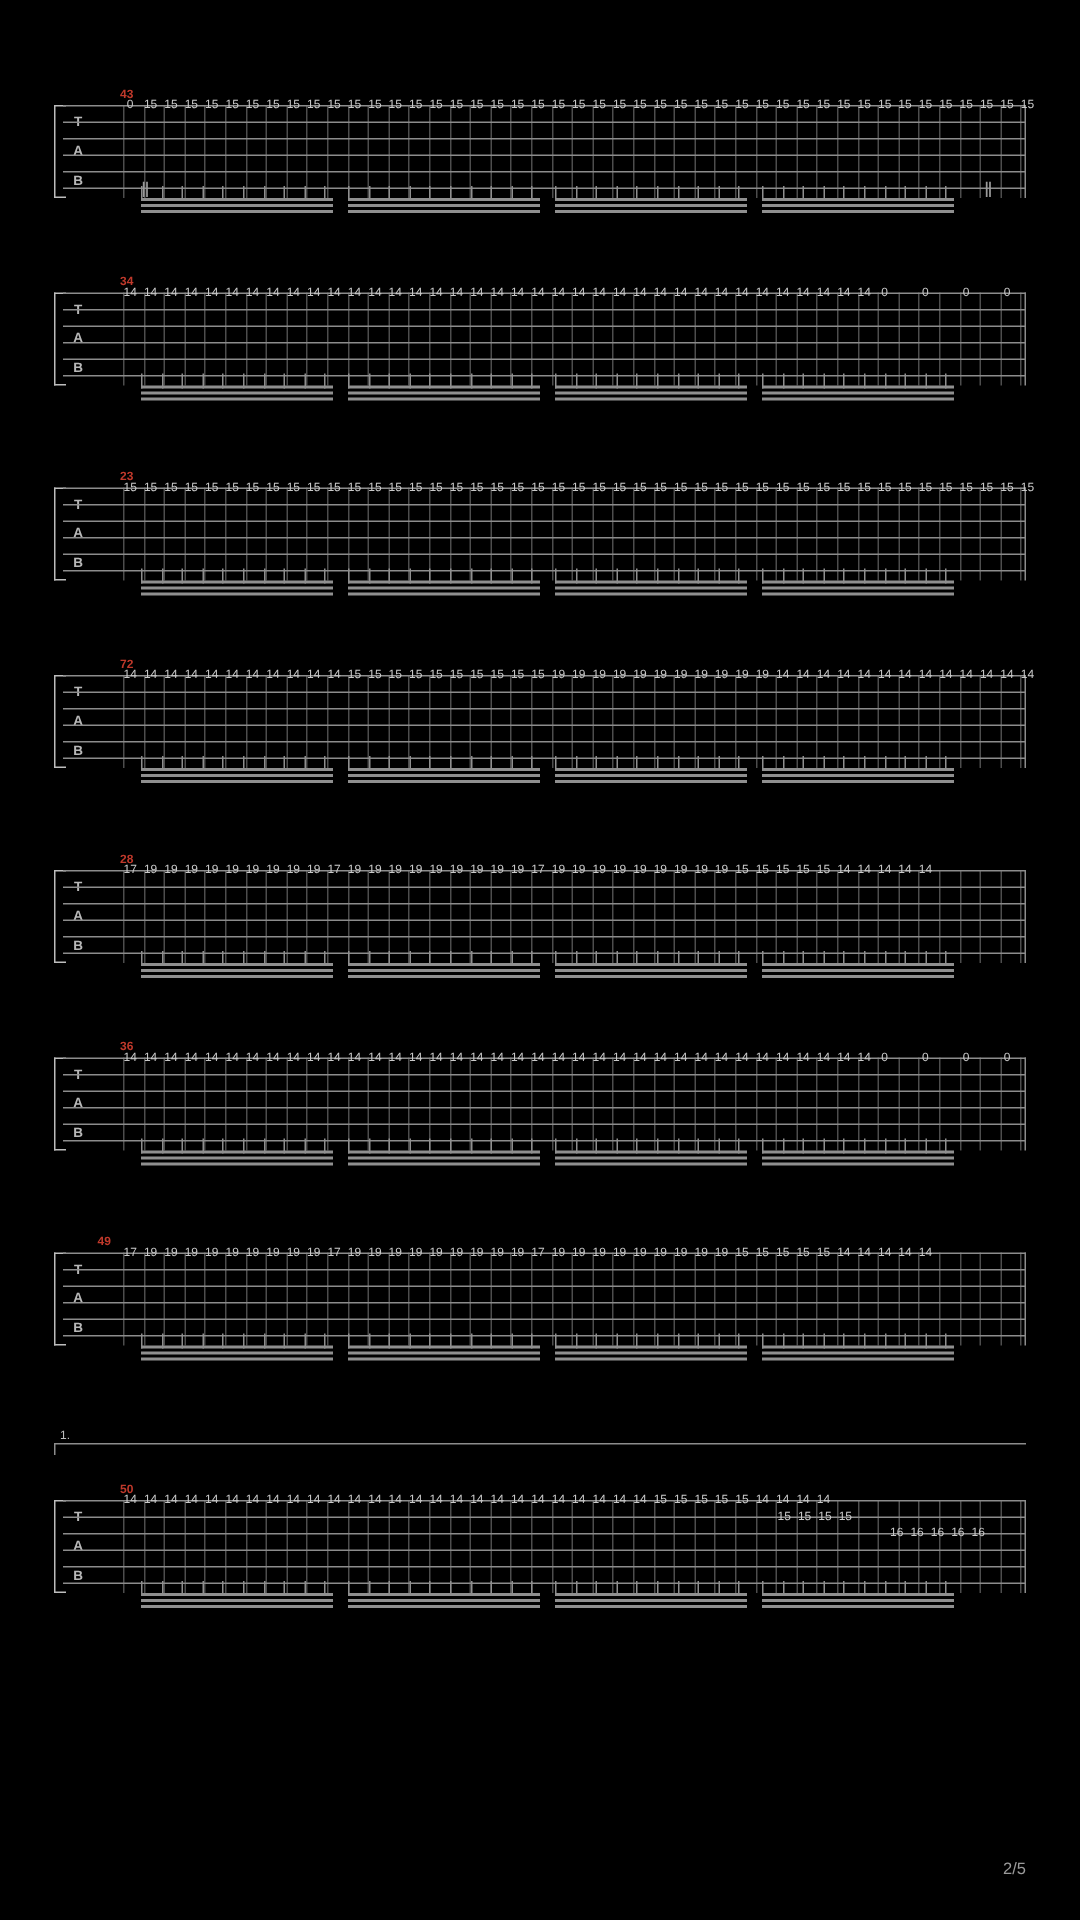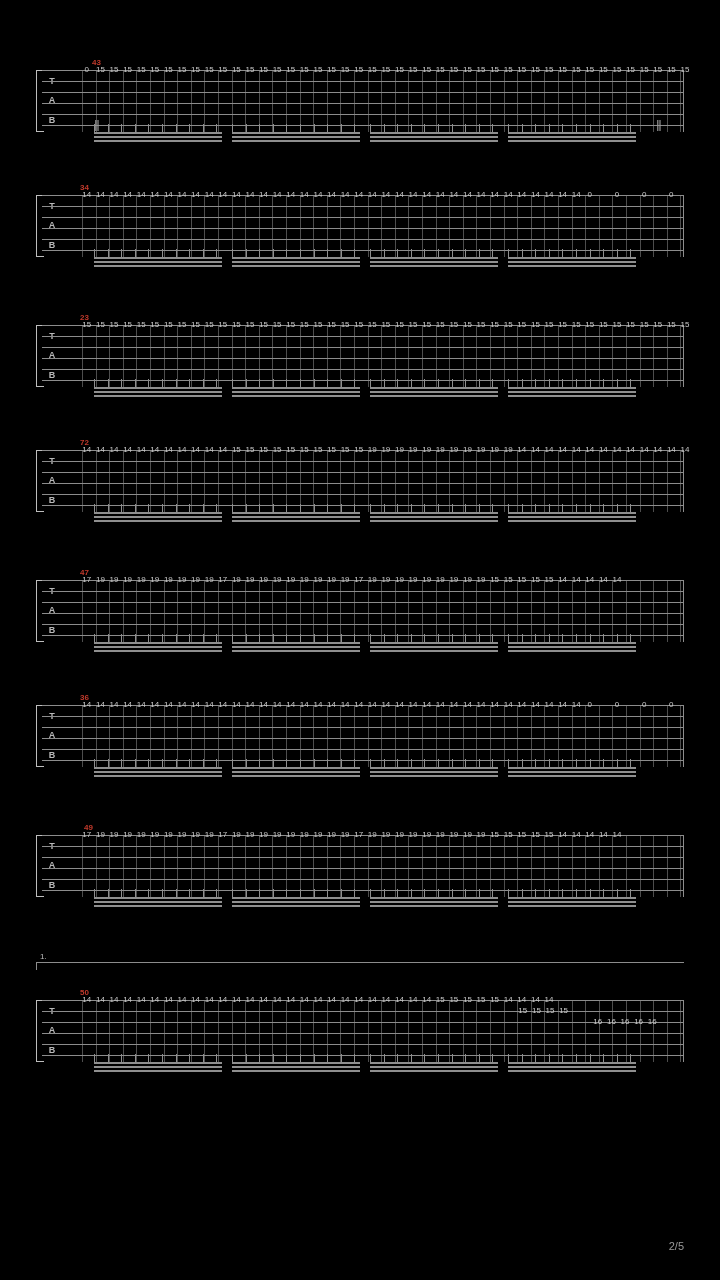--- a/index.html
+++ b/index.html
@@ -183,21 +183,21 @@
 <body>
 
 <div class="page">
 
   <div class="section-rule" style="top:962px;"></div>
   <div class="section-tick" style="left:36px; top:962px;"></div>
   <div class="section-label" style="left:40px; top:952px;">1.</div>
 
   <div id="systems-root">
       <div class="system" style="top: 60px;">
-        <div class="measure-num" style="left: 56px;">43</div>
+        <div class="measure-num" style="left: 44px;">43</div>
         <div class="bracket"></div>
         <div class="clef">
           <span>T</span>
           <span>A</span>
           <span>B</span>
         </div>
         <div class="staff">
           <div class="line" style="top: 0px;"></div>
           <div class="line" style="top: 11px;"></div>
           <div class="line" style="top: 22px;"></div>
@@ -689,21 +689,21 @@
             <div class="stem" style="left: 54.4px;"></div>
             <div class="stem" style="left: 68px;"></div>
             <div class="stem" style="left: 81.6px;"></div>
             <div class="stem" style="left: 95.2px;"></div>
             <div class="stem" style="left: 108.8px;"></div>
             <div class="stem" style="left: 122.4px;"></div>
           </div>
         </div>
       </div>
       <div class="system" style="top: 570px;">
-        <div class="measure-num" style="left: 44px;">47</div>
+        <div class="measure-num" style="left: 44px;">28</div>
         <div class="bracket"></div>
         <div class="clef">
           <span>T</span>
           <span>A</span>
           <span>B</span>
         </div>
         <div class="staff">
           <div class="line" style="top: 0px;"></div>
           <div class="line" style="top: 11px;"></div>
           <div class="line" style="top: 22px;"></div>
@@ -941,21 +941,21 @@
             <div class="stem" style="left: 54.4px;"></div>
             <div class="stem" style="left: 68px;"></div>
             <div class="stem" style="left: 81.6px;"></div>
             <div class="stem" style="left: 95.2px;"></div>
             <div class="stem" style="left: 108.8px;"></div>
             <div class="stem" style="left: 122.4px;"></div>
           </div>
         </div>
       </div>
       <div class="system" style="top: 825px;">
-        <div class="measure-num" style="left: 48px;">49</div>
+        <div class="measure-num" style="left: 29px;">49</div>
         <div class="bracket"></div>
         <div class="clef">
           <span>T</span>
           <span>A</span>
           <span>B</span>
         </div>
         <div class="staff">
           <div class="line" style="top: 0px;"></div>
           <div class="line" style="top: 11px;"></div>
           <div class="line" style="top: 22px;"></div>

